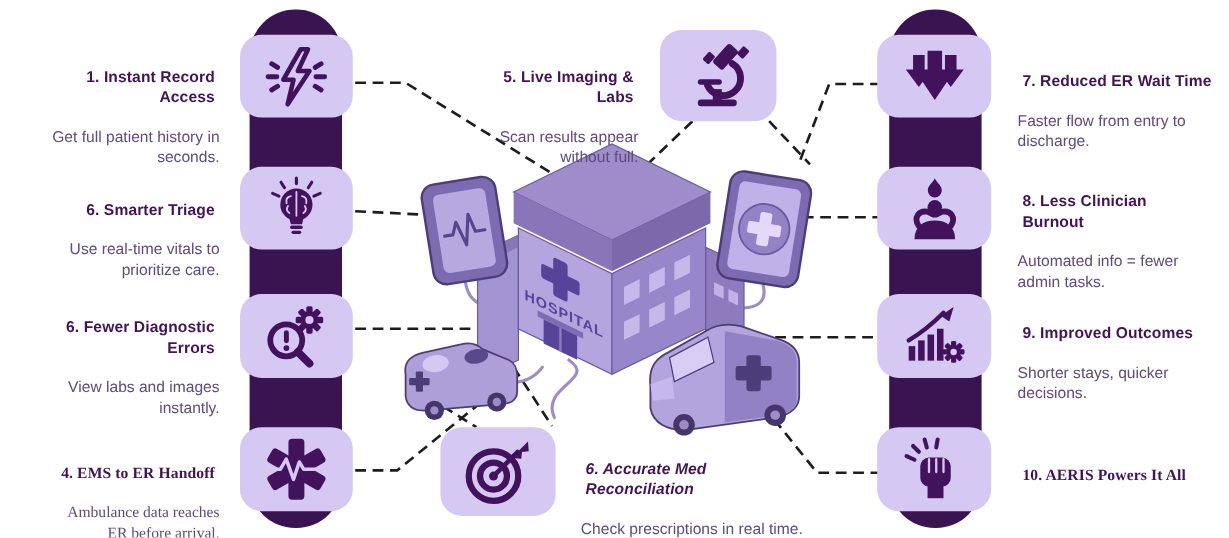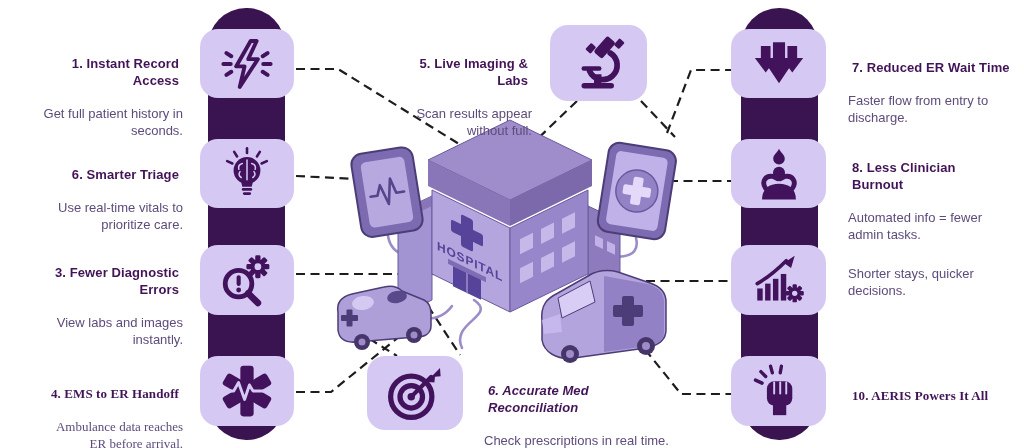--- a/index.html
+++ b/index.html
@@ -307,21 +307,21 @@
   <h3>1. Instant Record Access</h3>
   <p>Get full patient history in seconds.</p>
 </div>
 
 <div class="tblock ra" style="left:19px;top:150px;width:176px;">
   <h3>6. Smarter Triage</h3>
   <p>Use real-time vitals to prioritize care.</p>
 </div>
 
 <div class="tblock ra" style="left:25px;top:248px;width:170px;">
-  <h3>3. Fewer Diagnostic Errors</h3>
+  <h3>6. Fewer Diagnostic Errors</h3>
   <p>View labs and images instantly.</p>
 </div>
 
 <div class="tblock ra" style="left:30px;top:369px;width:165px;font-family:Liberation Serif, serif;">
   <h3>4. EMS to ER Handoff</h3>
   <p>Ambulance data reaches ER before arrival.</p>
 </div>
 
 <div class="tblock ra" style="left:376px;top:39px;width:168px;">
   <h3>5. Live Imaging &amp; Labs</h3>
@@ -337,18 +337,19 @@
   <h3>7. Reduced ER Wait Time</h3>
   <p>Faster flow from entry to discharge.</p>
 </div>
 
 <div class="tblock" style="left:836px;top:143px;width:190px;">
   <h3>8. Less Clinician Burnout</h3>
   <p>Automated info = fewer admin tasks.</p>
 </div>
 
 <div class="tblock" style="left:836px;top:253px;width:178px;">
+  <h3>9. Improved Outcomes</h3>
   <p>Shorter stays, quicker decisions.</p>
 </div>
 
 <div class="tblock" style="left:836px;top:371px;width:170px;font-family:Liberation Serif, serif;">
   <h3>10. AERIS Powers It All</h3>
 </div>
 
 </body></html>

